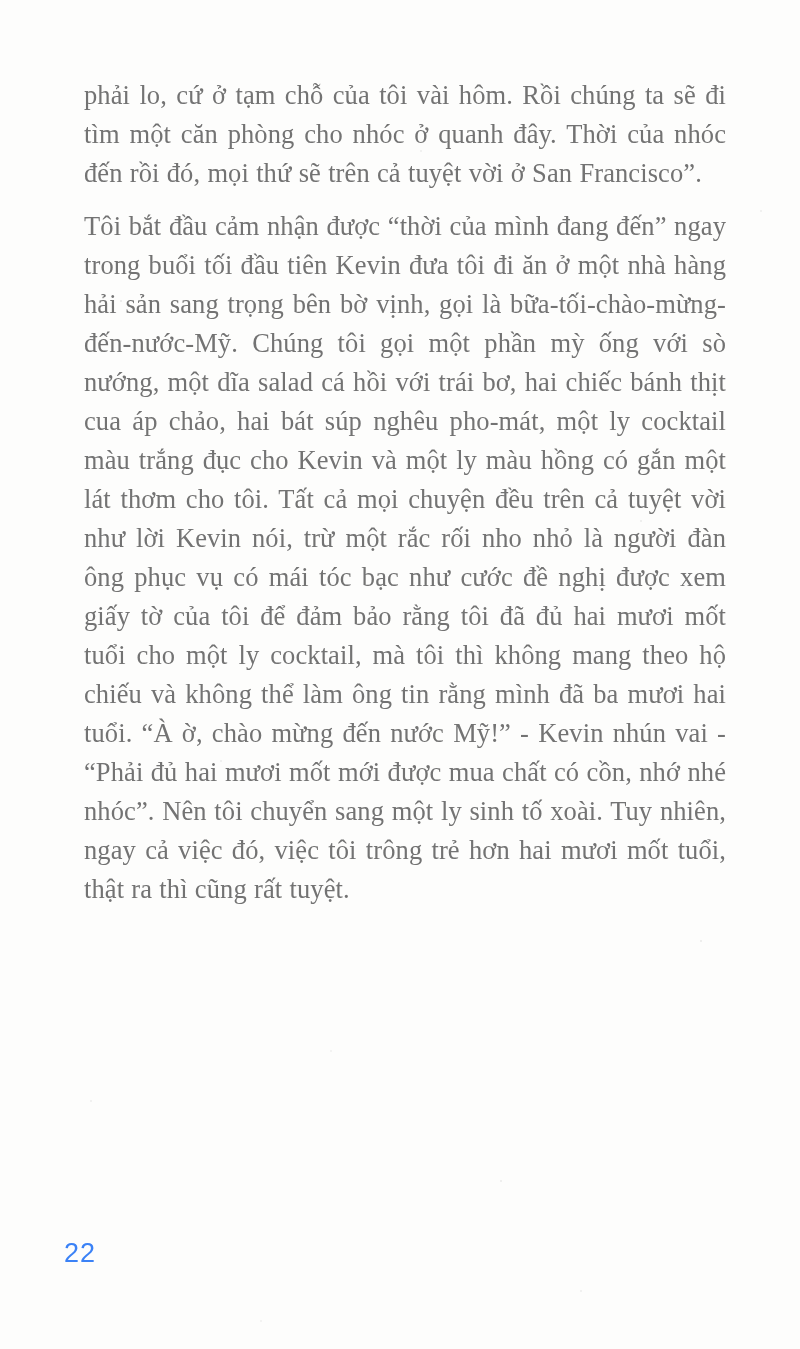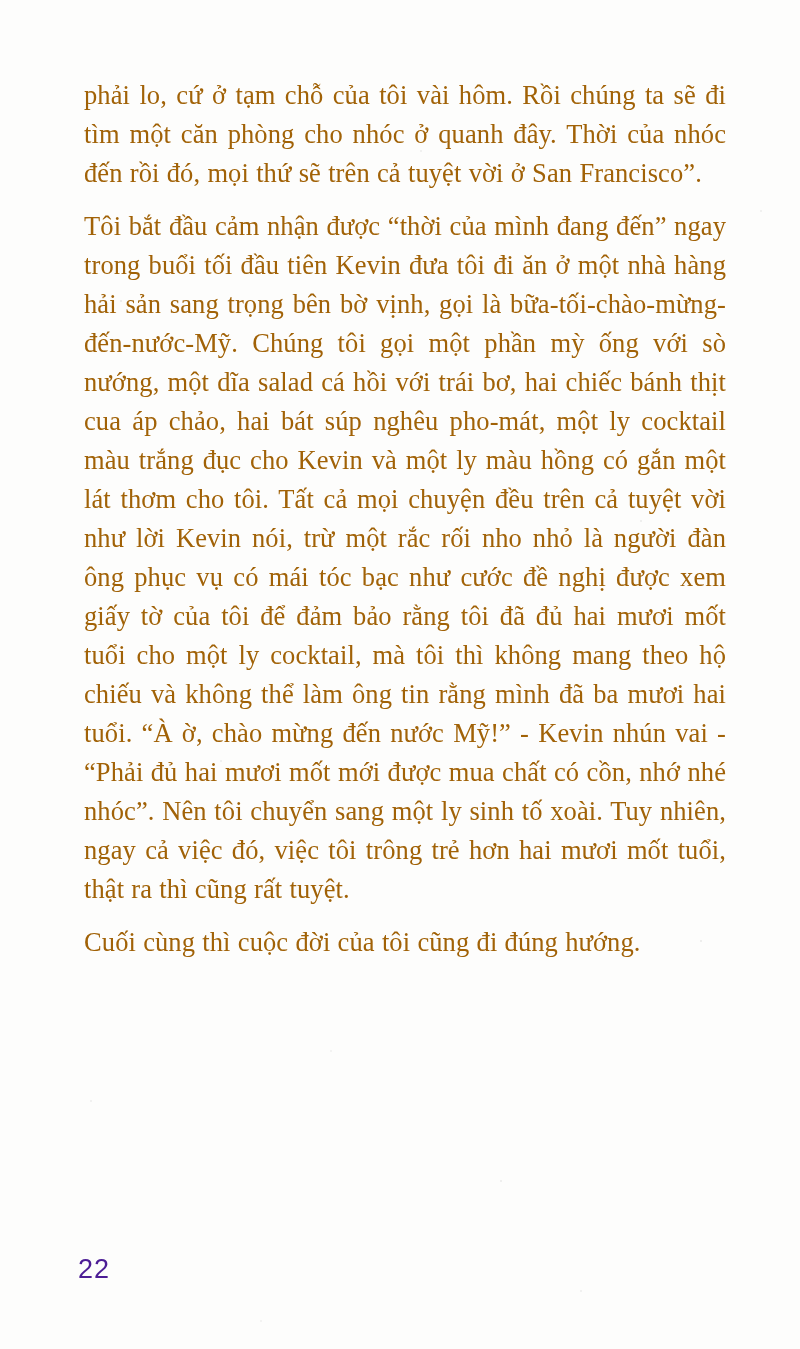--- a/index.html
+++ b/index.html
@@ -25,39 +25,38 @@
     left: 84px;
     top: 76px;
     width: 642px;
   }
 
   .para {
     font-size: 26.5px;
     line-height: 39px;
     text-align: justify;
     text-justify: inter-word;
-    color: #a16207;
+    color: #737373;
     margin-bottom: 14px;
     letter-spacing: 0.1px;
     word-spacing: 0.5px;
   }
 
   .para.short {
     text-align: left;
   }
 
   .page-number {
     position: absolute;
-    left: 78px;
+    left: 64px;
     top: 1238px;
     font-family: "Liberation Sans", "DejaVu Sans", sans-serif;
     font-size: 27px;
-    color: #4c1d95;
+    color: #3b82f6;
     letter-spacing: 1px;
-    margin-top: 16px;
   }
 
   
   .noise {
     position: absolute;
     top: 0; left: 0;
     width: 2px; height: 2px;
     border-radius: 50%;
     background: transparent;
     box-shadow:
@@ -81,17 +80,16 @@
 
 <div class="page">
   <div class="noise"></div>
 
   <div class="text-block">
     <p class="para">phải lo, cứ ở tạm chỗ của tôi vài hôm. Rồi chúng ta sẽ đi tìm một căn phòng cho nhóc ở quanh đây. Thời của nhóc đến rồi đó, mọi thứ sẽ trên cả tuyệt vời ở San Francisco”.</p>
 
     <p class="para">Tôi bắt đầu cảm nhận được “thời của mình đang đến” ngay trong buổi tối đầu tiên Kevin đưa tôi đi ăn ở một nhà hàng hải sản sang trọng bên bờ vịnh, gọi là bữa-tối-chào-mừng-đến-nước-Mỹ. Chúng tôi gọi một phần mỳ ống với sò nướng, một dĩa salad cá hồi với trái bơ, hai chiếc bánh thịt cua áp chảo, hai bát súp nghêu pho-mát, một ly cocktail màu trắng đục cho Kevin và một ly màu hồng có gắn một lát thơm cho tôi. Tất cả mọi chuyện đều trên cả tuyệt vời như lời Kevin nói, trừ một rắc rối nho nhỏ là người đàn ông phục vụ có mái tóc bạc như cước đề nghị được xem giấy tờ của tôi để đảm bảo rằng tôi đã đủ hai mươi mốt tuổi cho một ly cocktail, mà tôi thì không mang theo hộ chiếu và không thể làm ông tin rằng mình đã ba mươi hai tuổi. “À ờ, chào mừng đến nước Mỹ!” - Kevin nhún vai - “Phải đủ hai mươi mốt mới được mua chất có cồn, nhớ nhé nhóc”. Nên tôi chuyển sang một ly sinh tố xoài. Tuy nhiên, ngay cả việc đó, việc tôi trông trẻ hơn hai mươi mốt tuổi, thật ra thì cũng rất tuyệt.</p>
 
 
-    <p class="para short">Cuối cùng thì cuộc đời của tôi cũng đi đúng hướng.</p>
   </div>
 
   <div class="page-number">22</div>
 </div>
 
 </body></html>

